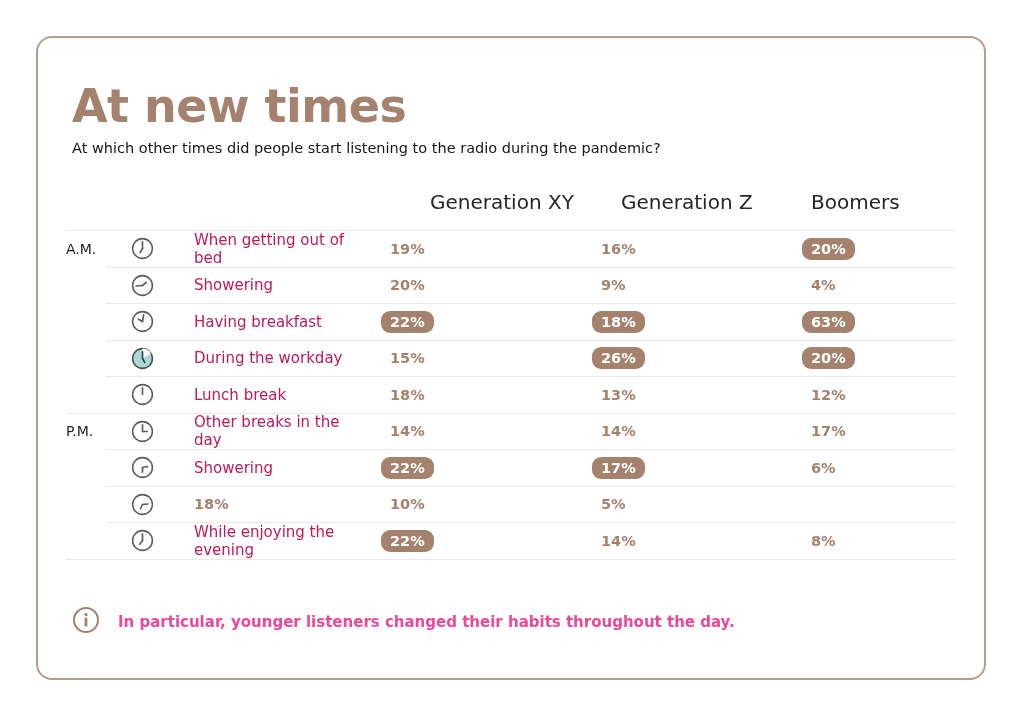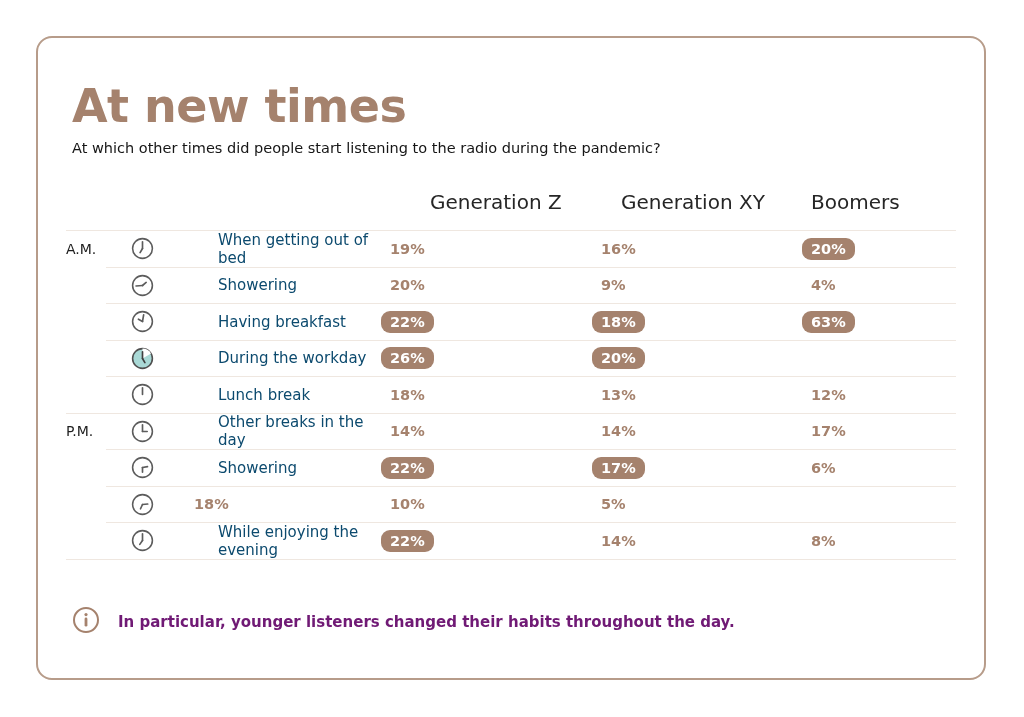--- a/index.html
+++ b/index.html
@@ -37,49 +37,49 @@
   .thead .col { font-size:20px; color:#262626; font-weight:400; }
   .trow { height:36.5px;gap:20px; }
   .divider {
     position:absolute; top:0; left:40px; right:0; height:1px;
     background:#efe7e0;
   }
   .trow.full .divider { left:0; }
   .bottom-divider { height:1px; background:#efe7e0; }
   .period { font-size:14px; color:#1e1e1e; }
   .icon-cell { display:flex; align-items:center; }
-  .activity { font-size:15px; color:#0c4a6e;margin-left:24px; }
+  .activity { font-size:15px; color:#be185d; }
   .val { font-size:14.5px; font-weight:700; color:#a5826d; }
   .val .v { display:inline-block; }
   .val .v.badge {
     background:#a5826d; color:#ffffff;
     padding:3px 9px; border-radius:9px; margin-left:-9px;
   }
   .footer {
     margin-top:46px; margin-left:6px;
     display:flex; align-items:center; gap:18px;
   }
-  .footer .note { font-size:15px; font-weight:700; color:#701a75; }
+  .footer .note { font-size:15px; font-weight:700; color:#ec4899; }
   svg.clock { display:block; }
 </style>
 </head>
 <body>
 
 <div class="card">
   <h1 class="title">At new times</h1>
   <p class="subtitle">At which other times did people start listening to the radio during the pandemic?</p>
 
   <div class="table">
 
     <div class="thead">
       <div></div>
         <div></div>
         <div></div>
+      <div class="col">Generation XY</div>
       <div class="col">Generation Z</div>
-      <div class="col">Generation XY</div>
       <div class="col">Boomers</div>
     </div>
 
     <div class="trow full">
       <div class="divider"></div>
       <div class="period">A.M.</div>
       <div class="icon-cell">
         <svg class="clock" width="25" height="25" viewBox="0 0 24 24">
             <circle cx="12" cy="12" r="9.5" fill="none" stroke="#5c5c5c" stroke-width="1.5"></circle>
             <line x1="12" y1="12" x2="12" y2="5.5" stroke="#5c5c5c" stroke-width="1.6" stroke-linecap="round"></line>
@@ -129,20 +129,21 @@
       <div class="period"></div>
       <div class="icon-cell">
         <svg class="clock" width="25" height="25" viewBox="0 0 24 24">
             <circle cx="12" cy="12" r="9.5" fill="#a9d9d6" stroke="#4f4f4f" stroke-width="1.5"></circle>
             <path d="M12 12 L12 2.5 A9.5 9.5 0 0 1 20.2 7.25 Z" fill="#ffffff"></path>
             <line x1="12" y1="12" x2="12" y2="5.5" stroke="#3f3f3f" stroke-width="1.6" stroke-linecap="round"></line>
             <line x1="12" y1="12" x2="14.3" y2="15.9" stroke="#3f3f3f" stroke-width="1.6" stroke-linecap="round"></line>
           </svg>
       </div>
       <div class="activity">During the workday</div>
+      <div class="val"><span class="v">15%</span></div>
       <div class="val"><span class="v badge">26%</span></div>
       <div class="val"><span class="v badge">20%</span></div>
     </div>
 
     <div class="trow">
       <div class="divider"></div>
       <div class="period"></div>
       <div class="icon-cell">
         <svg class="clock" width="25" height="25" viewBox="0 0 24 24">
             <circle cx="12" cy="12" r="9.5" fill="none" stroke="#5c5c5c" stroke-width="1.5"></circle>

